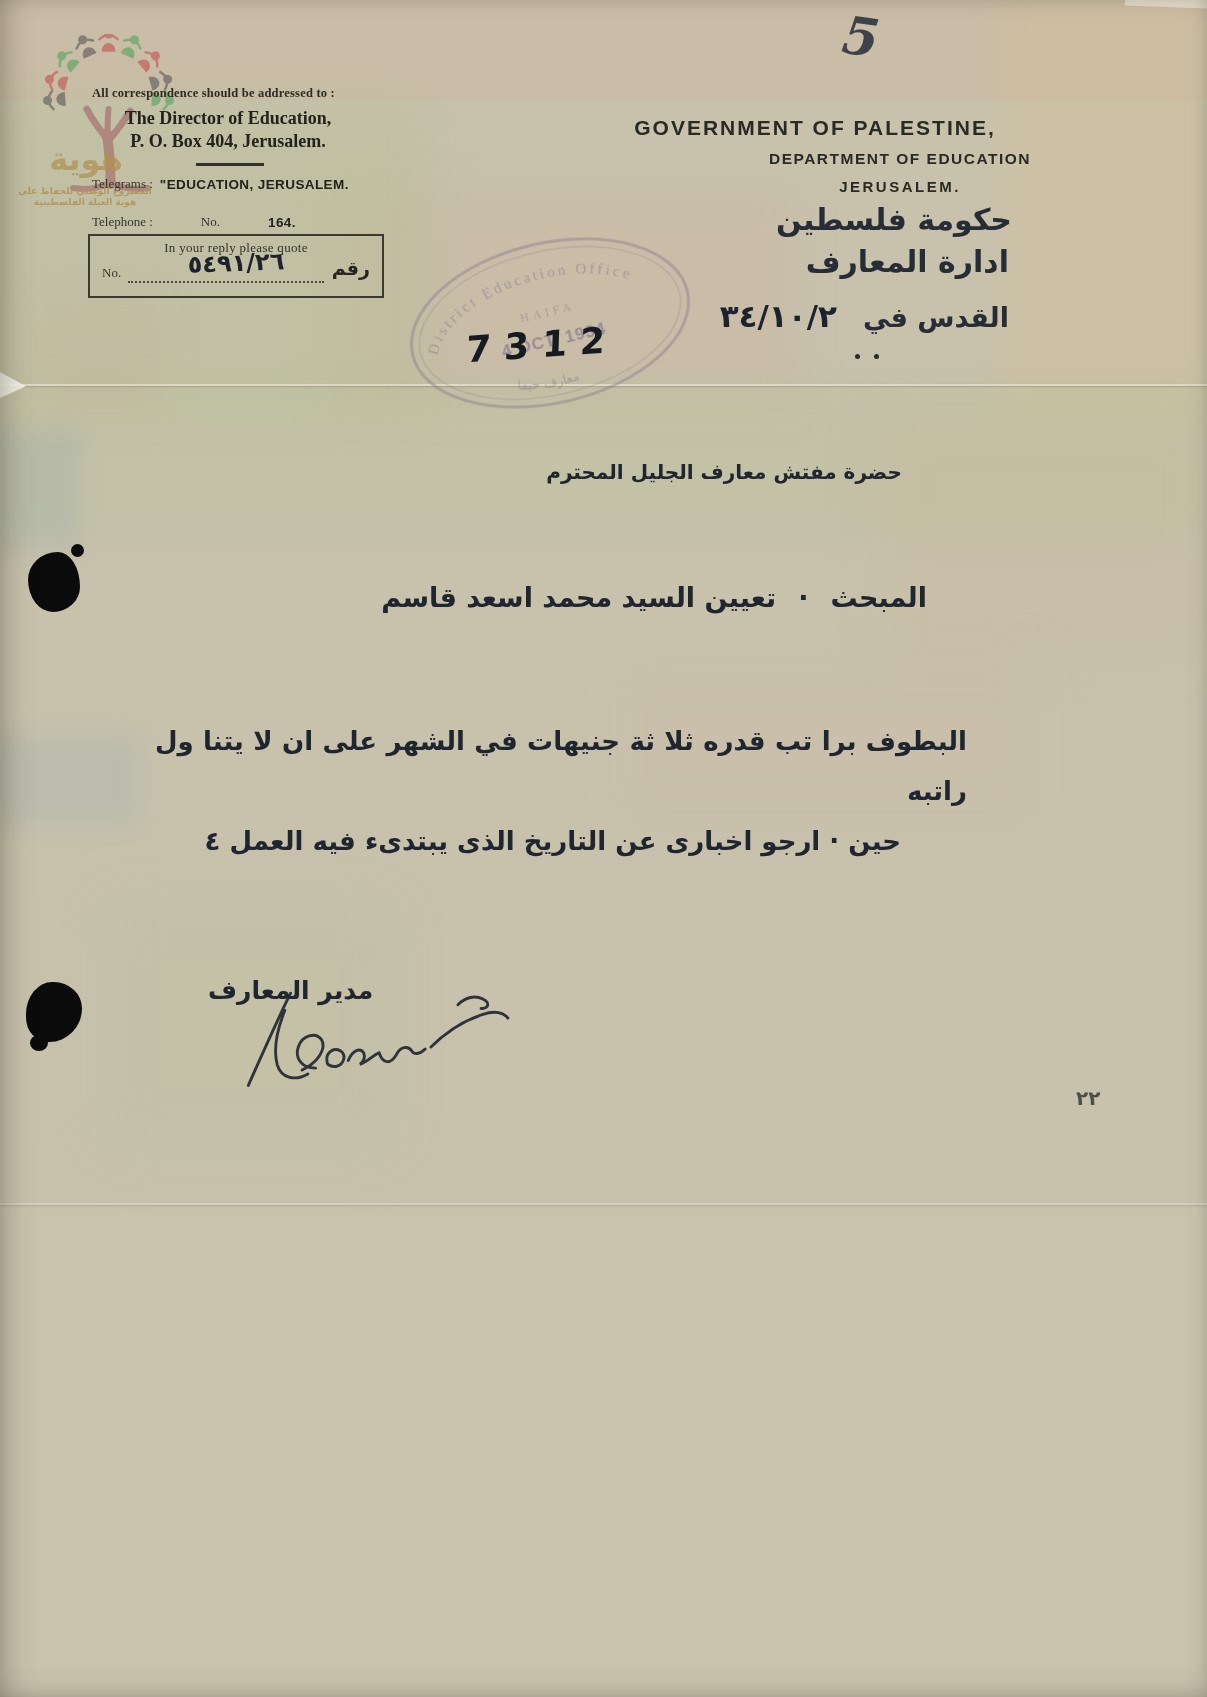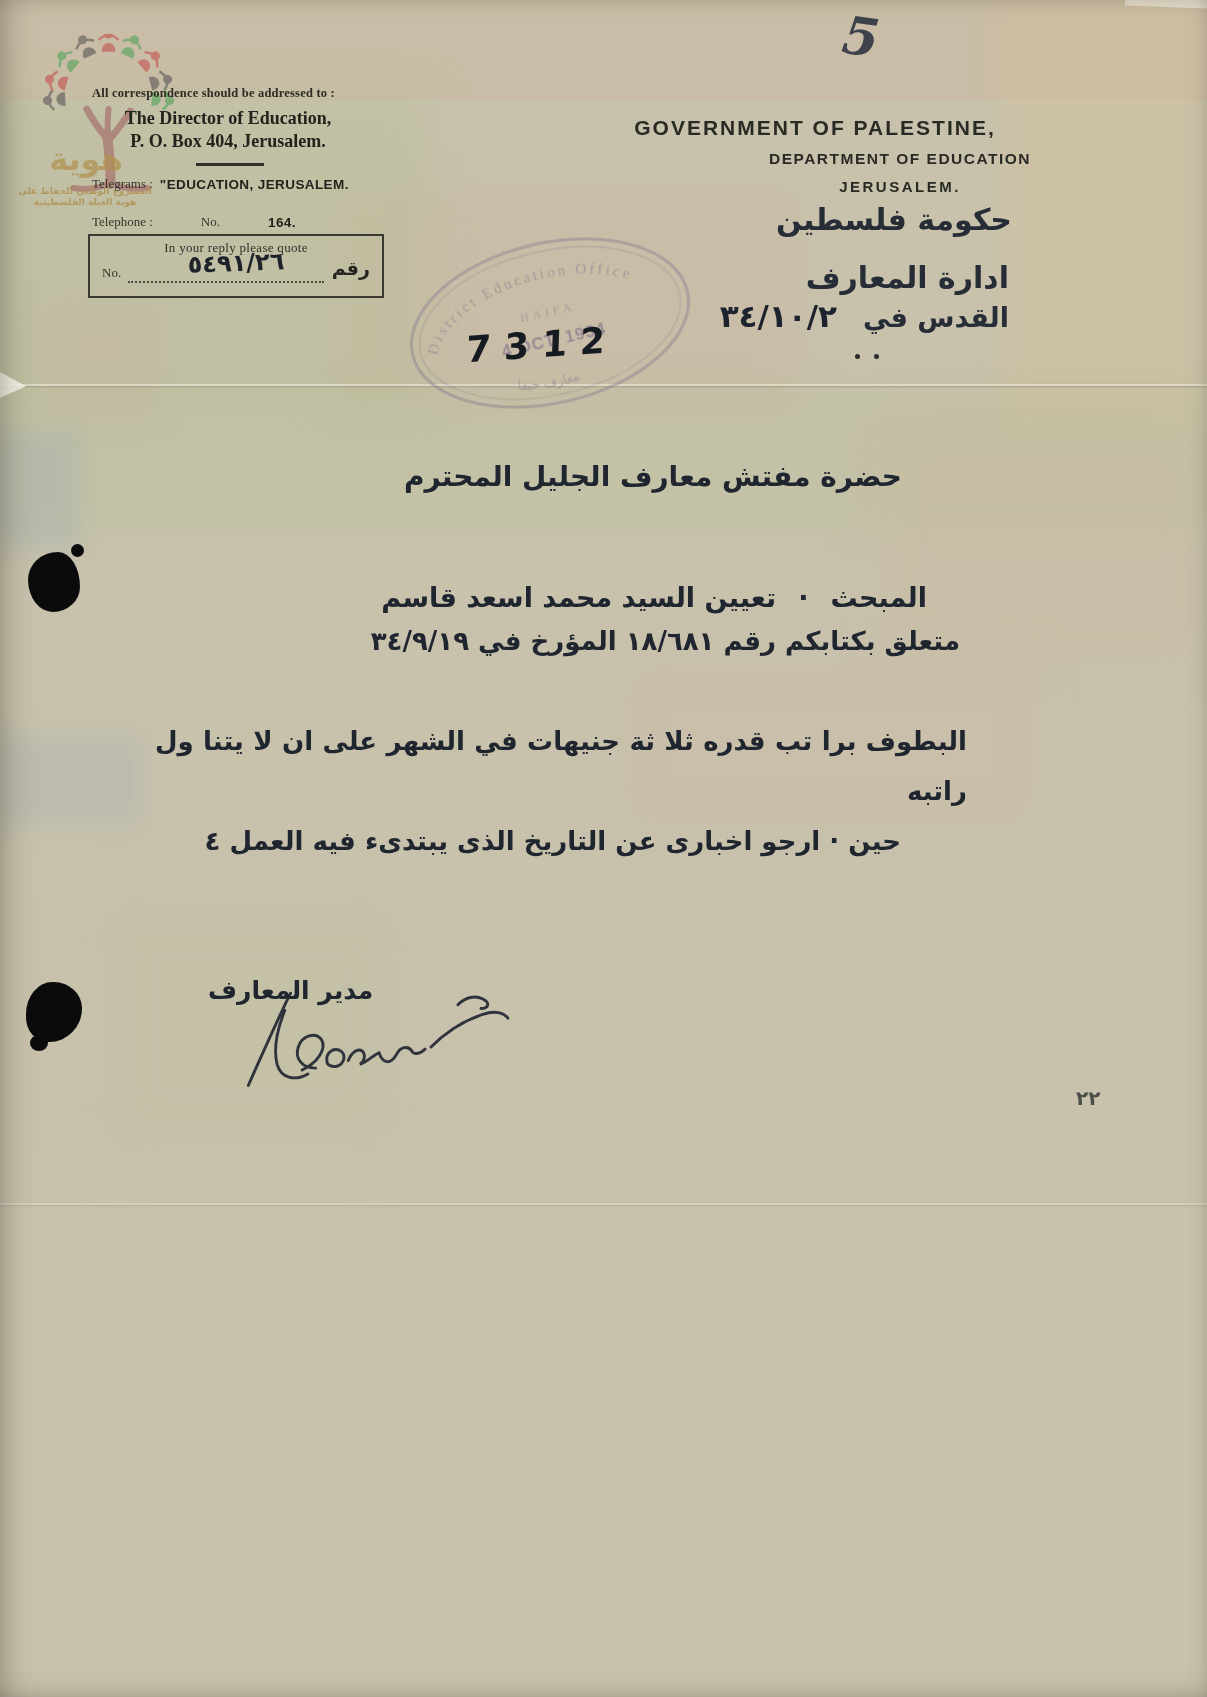--- a/index.html
+++ b/index.html
@@ -59,34 +59,34 @@
           font:700 24px "DejaVu Sans",sans-serif;color:#1d222b;transform:rotate(-2deg);}
   
   .pg5{left:843px;top:6px;font:italic 700 52px "DejaVu Serif",serif;color:#3e434b;transform:rotate(8deg);}
   .gov1{left:605px;top:116px;width:420px;text-align:center;
         font:700 21px "Liberation Sans","DejaVu Sans",sans-serif;letter-spacing:2px;color:#2a2a24;}
   .gov2{left:705px;top:150px;width:390px;text-align:center;
         font:700 15.5px "Liberation Sans","DejaVu Sans",sans-serif;letter-spacing:1.5px;color:#2a2a24;}
   .gov3{left:705px;top:178px;width:390px;text-align:center;
         font:700 15px "Liberation Sans","DejaVu Sans",sans-serif;letter-spacing:2.5px;color:#2a2a24;}
   .ar-gov{right:195px;top:202px;direction:rtl;font:700 30px "DejaVu Sans",sans-serif;color:#272d36;}
-  .ar-dept{right:198px;top:260px;direction:rtl;font:700 30px "DejaVu Sans",sans-serif;color:#272d36;margin-left:36px;}
+  .ar-dept{right:198px;top:244px;direction:rtl;font:700 30px "DejaVu Sans",sans-serif;color:#272d36;margin-left:36px;}
   .ar-dateline{right:198px;top:298px;direction:rtl;display:flex;gap:26px;align-items:baseline;}
   .ar-datelabel{font:700 27px "DejaVu Sans",sans-serif;color:#272d36;}
   .ar-dateval{font:800 31px "DejaVu Sans",sans-serif;color:#1d232e;margin-left:24px;}
   .dots2{right:328px;top:354px;display:flex;gap:14px;}
   .dots2 i{width:5px;height:5px;border-radius:50%;background:#2a2a2a;}
   
   .stamp{left:400px;top:234px;width:300px;height:178px;transform:rotate(-13deg);
          filter:blur(.45px);opacity:.9;color:#87798f;}
   .recv{left:466px;top:324px;font:700 36px "DejaVu Sans",sans-serif;letter-spacing:13px;
         color:#161a21;transform:rotate(-4deg) skewX(-6deg);}
   
   .ar{direction:rtl;color:#20262f;font-family:"DejaVu Sans",sans-serif;}
-  .addr{right:305px;top:460px;font-size:28px;font-weight:600;text-align:center;}
+  .addr{right:305px;top:460px;font-size:20px;font-weight:600;text-align:center;}
   .subj{right:280px;top:582px;display:flex;gap:22px;align-items:baseline;font-size:27px;font-weight:600;}
   .refline{right:247px;top:626px;font-size:26px;font-weight:600;}
   .bodytext{left:155px;top:716px;width:812px;font-size:26px;font-weight:600;line-height:50px;}
   .bl{text-align:justify;text-align-last:justify;}
   .bl1{padding-right:26px;}
   .bl4{text-align:right;text-align-last:right;padding-right:66px;}
   .sigtitle{left:208px;top:976px;font-size:25px;font-weight:700;}
   .sig{left:230px;top:972px;width:300px;height:125px;}
   
   .blot1{left:28px;top:552px;width:52px;height:60px;background:#0b0b0b;
@@ -237,21 +237,20 @@
     </text>
   </svg>
   <div class="abs recv">7312</div>
 
   <div class="abs ar addr" lang="ar">حضرة مفتش معارف الجليل المحترم</div>
   <div class="abs ar subj" lang="ar">
     <span>المبحث</span>
     <span>·</span>
     <span>تعيين السيد محمد اسعد قاسم</span>
   </div>
-  <div class="abs ar refline" lang="ar">متعلق بكتابكم رقم ١٨/٦٨١ المؤرخ في ٣٤/٩/١٩</div>
   <div class="abs ar bodytext" lang="ar">
     <div class="bl">البطوف برا تب قدره ثلا ثة جنيهات في الشهر على ان لا يتنا ول راتبه</div>
     <div class="bl4">حين · ارجو اخبارى عن التاريخ الذى يبتدىء فيه العمل ٤</div>
   </div>
 
   <div class="abs ar sigtitle" lang="ar">مدير المعارف</div>
   <svg class="abs sig" viewBox="0 0 310 130">
     <g stroke="#232833" stroke-width="3" stroke-linecap="round" fill="none" opacity=".92">
       <path d="M18,118 C34,82 50,46 62,22 M56,40 C48,60 44,80 48,96 C52,110 66,114 80,106"></path>
       <path d="M74,102 C90,94 100,80 94,70 C88,62 74,66 70,78 C66,90 74,100 88,100"></path>

